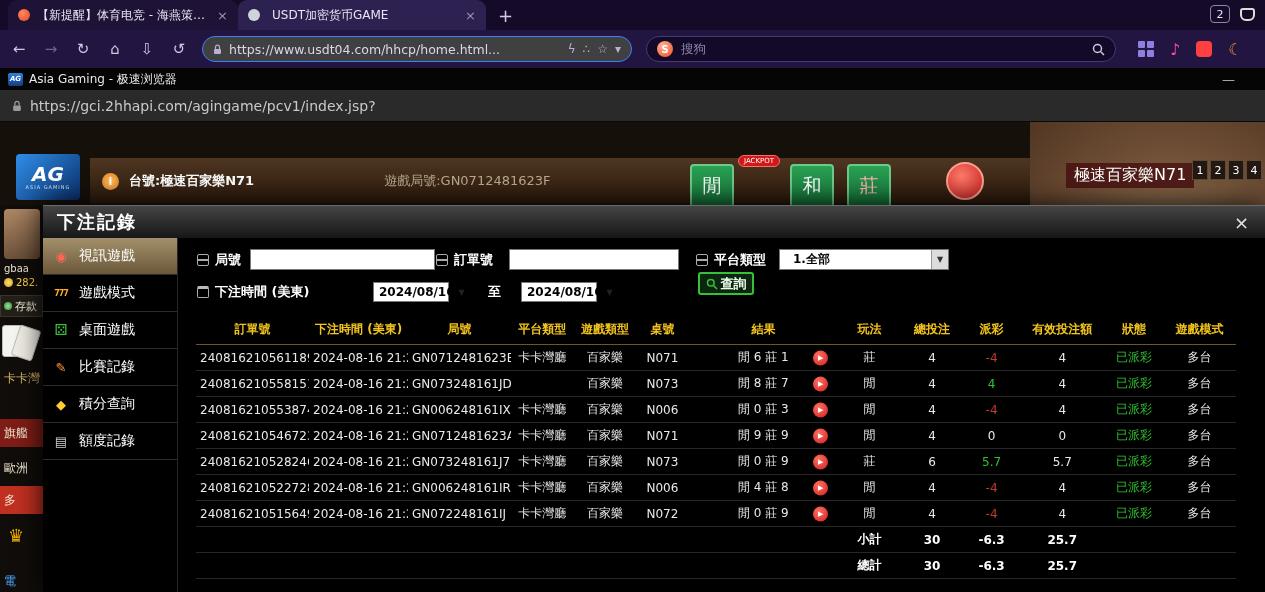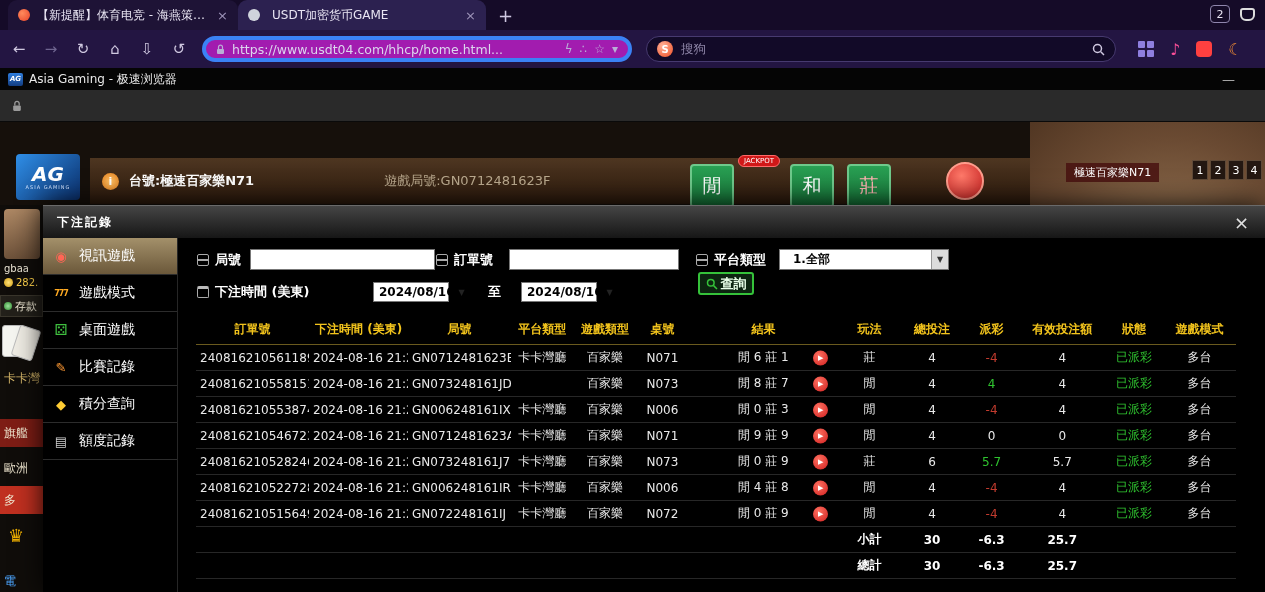--- a/index.html
+++ b/index.html
@@ -18,21 +18,21 @@
 .tab-close{color:#9d93b8;font-size:13px;cursor:pointer;}
 .newtab{color:#cfc8e2;font-size:18px;margin-left:12px;cursor:pointer;}
 .tab-right{position:absolute;right:10px;top:5px;display:flex;align-items:center;gap:10px;}
 .count-badge{min-width:20px;height:18px;border:1px solid #8f86ad;border-radius:4px;color:#e8e4f2;font-size:11px;display:flex;align-items:center;justify-content:center;padding:0 3px;}
 .skin-icon{width:15px;height:13px;border:2px solid #ddd;border-radius:3px 3px 6px 6px;}
 
 
 .navbar{position:absolute;top:30px;left:0;right:0;height:38px;background:#231542;display:flex;align-items:center;padding:0 10px;gap:14px;}
 .nav-ic{color:#cfc8e0;font-size:15px;width:18px;text-align:center;cursor:pointer;}
 .nav-ic.dim{color:#6f6590;}
-.urlbox{width:430px;height:26px;border-radius:13px;background:#a21caf;border:4px solid #3b82f6;display:flex;align-items:center;padding:0 10px;gap:7px;}
+.urlbox{width:430px;height:26px;border-radius:13px;background:#404040;border:1px solid #3b82f6;display:flex;align-items:center;padding:0 10px;gap:7px;}
 .url-text{flex:1;white-space:nowrap;overflow:hidden;color:#dcd6ee;font-size:12.5px;}
 .pill-ic{color:#b9aed6;font-size:12px;cursor:pointer;}
 .searchbox{width:470px;height:26px;border-radius:13px;background:#120a28;border:1px solid #473a70;display:flex;align-items:center;padding:0 10px;gap:8px;}
 .sogou{width:16px;height:16px;border-radius:50%;background:radial-gradient(circle at 35% 30%,#ffb199,#f04e23);color:#fff;font-size:10px;font-weight:bold;display:flex;align-items:center;justify-content:center;flex:none;}
 .search-text{flex:1;color:#8f86a8;font-size:12.5px;}
 .nav-right{display:flex;align-items:center;gap:16px;margin-left:8px;}
 .grid-ic{display:grid;grid-template-columns:7px 7px;grid-gap:2px;cursor:pointer;}
 .grid-ic i{width:7px;height:7px;border-radius:1px;background:#8f7fe0;}
 .music-ic{color:#ff4f9a;font-size:16px;cursor:pointer;}
 .app-ic{width:16px;height:16px;border-radius:4px;background:#ff4040;cursor:pointer;}
@@ -55,21 +55,21 @@
 .info-dot{width:17px;height:17px;border-radius:50%;background:radial-gradient(#ffc266,#e07b1a);color:#fff;font-size:11px;font-weight:bold;text-align:center;line-height:17px;flex:none;}
 .tbl-label{color:#fff;font-size:13px;font-weight:bold;white-space:nowrap;}
 .round-label{color:#baa98e;font-size:13px;margin-left:120px;white-space:nowrap;}
 .bet-area{position:absolute;top:6px;width:44px;height:44px;background:linear-gradient(#2aa154,#157036);border:2px solid #6fc98b;border-radius:4px;color:#fff;font-size:19px;display:flex;align-items:center;justify-content:center;}
 .bet-area.b1{left:600px;}
 .bet-area.b2{left:700px;}
 .bet-area.b3{left:757px;color:#ffb3b3;}
 .jackpot{position:absolute;left:648px;top:-3px;background:#d01818;color:#fff;font-size:7px;padding:1px 5px;border-radius:6px;border:1px solid #ff6a6a;}
 .live-dot{position:absolute;left:856px;top:4px;width:38px;height:38px;border-radius:50%;background:radial-gradient(circle at 40% 35%,#ff7a6a,#c41f1f);border:2px solid #ff9c8c;}
 .game-right{position:absolute;left:1030px;top:0;right:0;height:100%;background:radial-gradient(circle at 60% 30%,#9a7a58 0%,#6a4a32 35%,#3a2414 75%,#241509 100%);}
-.gr-title{position:absolute;left:36px;top:41px;background:rgba(70,14,14,.8);color:#fff;font-size:11px;padding:2px 8px;white-space:nowrap;}
+.gr-title{position:absolute;left:36px;top:41px;background:rgba(70,14,14,.8);color:#fff;font-size:16px;padding:2px 8px;white-space:nowrap;}
 .num-tabs{position:absolute;top:38px;right:3px;display:flex;gap:2px;}
 .num-tab{width:16px;height:20px;background:#241812;border:1px solid #5f4a38;color:#fff;font-size:11px;display:flex;align-items:center;justify-content:center;cursor:pointer;}
 
 
 .left-strip{position:absolute;left:0;top:83px;width:43px;bottom:0;background:#100d0a;overflow:hidden;}
 .avatar{position:absolute;left:4px;top:4px;width:36px;height:50px;border-radius:4px;background:linear-gradient(160deg,#b08a66,#5f4631);}
 .uline{position:absolute;left:4px;top:58px;color:#e8e2d2;font-size:10px;white-space:nowrap;}
 .bal{position:absolute;left:4px;top:72px;color:#ffd24a;font-size:10px;display:flex;gap:3px;align-items:center;white-space:nowrap;}
 .coin{width:9px;height:9px;border-radius:50%;background:radial-gradient(#ffe27a,#d19b12);flex:none;}
 .deposit{position:absolute;left:0;top:90px;width:43px;height:22px;background:#23201a;border:1px solid #3a362c;color:#f0ead6;font-size:11px;display:flex;align-items:center;gap:3px;padding-left:3px;white-space:nowrap;cursor:pointer;}
@@ -81,21 +81,21 @@
 .hall.h0{top:159px;color:#d8b86a;}
 .hall.h1{top:214px;background:#7e1d15;}
 .hall.h2{top:249px;}
 .hall.h3{top:281px;background:#c03020;}
 .trophy{position:absolute;left:8px;top:320px;color:#f0b000;font-size:18px;}
 .hall.h4{top:362px;color:#4da6ff;}
 
 
 .modal{position:absolute;left:43px;top:205px;right:0;bottom:0;background:#000;border-top:1px solid #6a6a6a;box-shadow:0 0 25px rgba(0,0,0,.9);}
 .modal-hdr{height:32px;background:linear-gradient(#454545,#161616);display:flex;align-items:center;padding:0 14px;}
-.modal-title{color:#fff;font-size:12px;font-weight:bold;letter-spacing:2px;}
+.modal-title{color:#fff;font-size:18px;font-weight:bold;letter-spacing:2px;}
 .modal-close{margin-left:auto;color:#e0e0e0;font-size:18px;cursor:pointer;margin-right:2px;}
 .modal-body{display:flex;height:calc(100% - 32px);}
 .msidebar{width:135px;border-right:1px solid #262626;flex:none;}
 .mside-item{height:37px;display:flex;align-items:center;gap:8px;padding:0 8px;border-bottom:1px solid #2c2c2c;color:#fff;font-size:14px;cursor:pointer;}
 .mside-item.active{background:linear-gradient(#a3906a,#6b583a);}
 .si{width:20px;text-align:center;font-size:13px;flex:none;}
 .si.ic0{color:#ff6655;}
 .si.ic1{color:#ffaa22;font-size:8px;font-weight:bold;letter-spacing:-1px;}
 .si.ic2{color:#3fbf3f;font-size:15px;}
 .si.ic3{color:#ff9933;}
@@ -189,20 +189,21 @@
 <div class="agbar">
   <span class="ag-mini">AG</span>
   <span class="agbar-title">Asia Gaming - 极速浏览器</span>
   <span class="minimize">—</span>
 </div>
 <div class="urlbar2">
   <svg width="10" height="12" viewBox="0 0 9 11">
       <rect x="1" y="5" width="7" height="5" rx="1" fill="#9a9a9a"></rect>
       <path d="M2.5 5 V3.2 a2 2 0 0 1 4 0 V5" fill="none" stroke="#9a9a9a" stroke-width="1.2"></path>
     </svg>
+  <span class="url2">https://gci.2hhapi.com/agingame/pcv1/index.jsp?</span>
 </div>
 
 <div class="game">
   <div class="ag-logo">
     <span class="big">AG</span>
     <span class="sub">ASIA GAMING</span>
   </div>
   <div class="game-hdr">
     <span class="info-dot">i</span>
     <span class="tbl-label">台號:極速百家樂N71</span>

